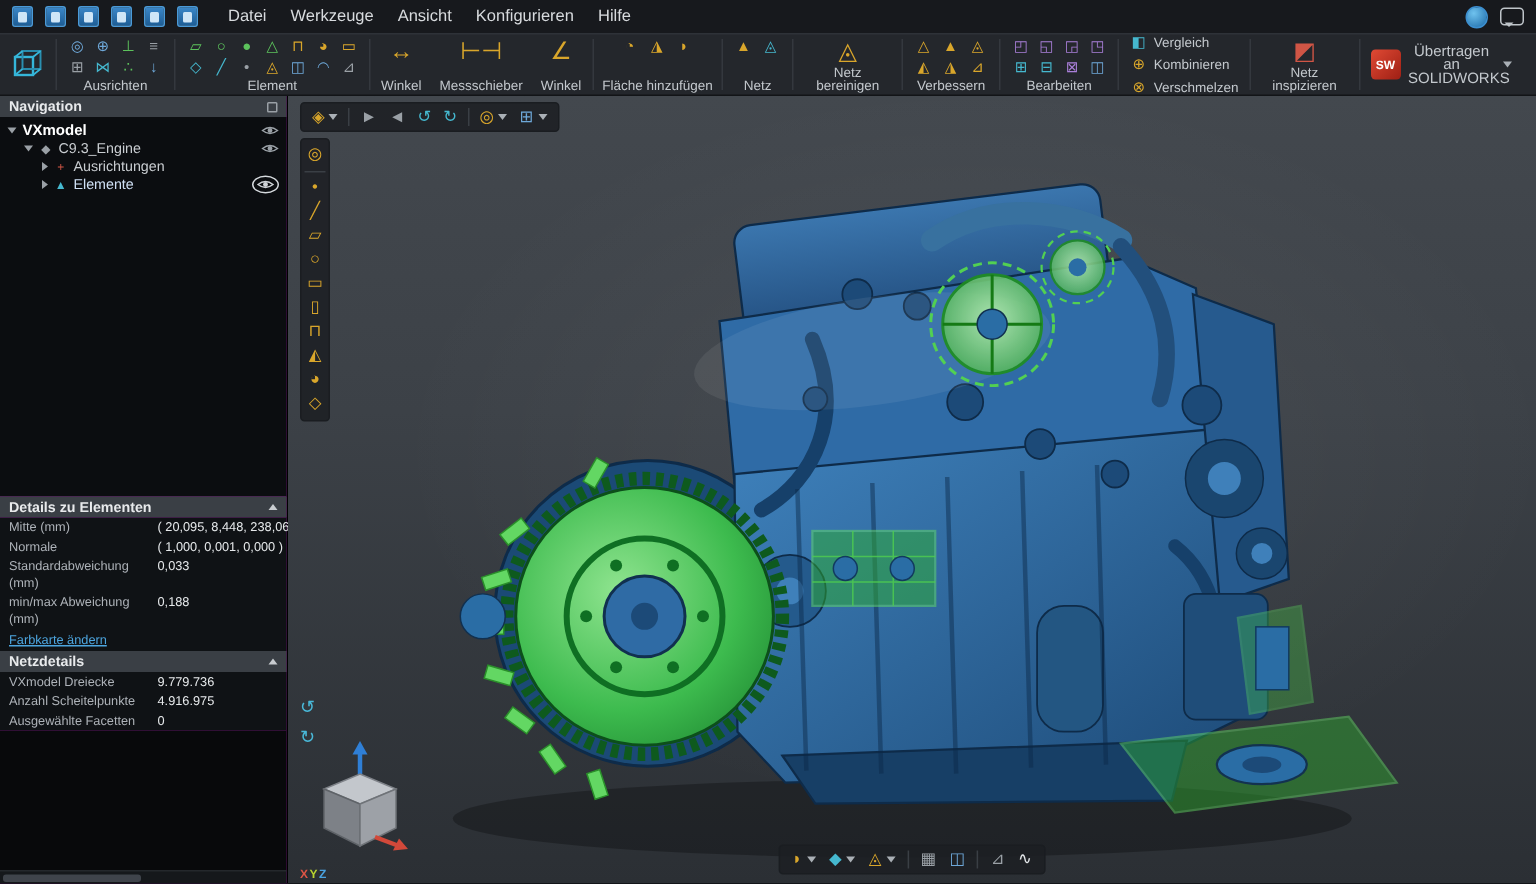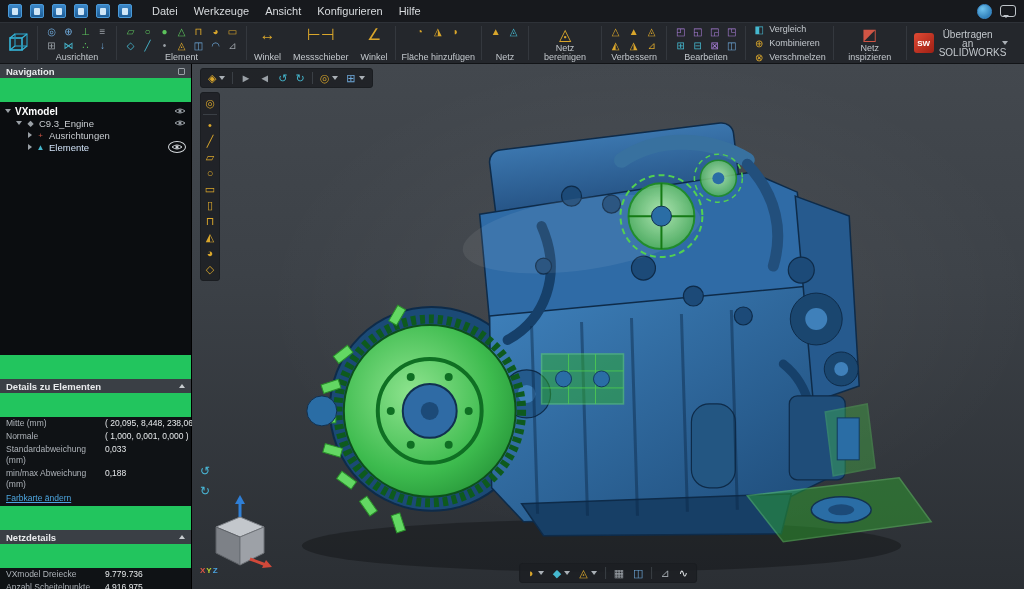--- a/index.html
+++ b/index.html
@@ -39,21 +39,21 @@
   .swbtn { display:flex; align-items:center; gap:5px; padding:0 6px; cursor:pointer; }
   .swlogo { width:20px; height:20px; background:linear-gradient(135deg,#e04a34,#9e1f14); border-radius:3px; color:#fff; font-size:8px; font-weight:bold; display:flex; align-items:center; justify-content:center; }
   .gold { color:#d9a62b; } .teal { color:#45b8cf; } .green { color:#5cc25c; }
   .purple { color:#a97fd9; } .blue { color:#6ea8d9; } .gray { color:#9aa0a6; } .redc { color:#d05545; }
   .cdn { width:0; height:0; border-left:3px solid transparent; border-right:3px solid transparent; border-top:4px solid #aab0b6; }
 
   
   .main { display:flex; height:525px; }
 
   
-  .left { width:192px; background:#22c55e; display:flex; flex-direction:column; border-right:1px solid #000;gap:24px; }
+  .left { width:192px; background:#a21caf; display:flex; flex-direction:column; border-right:1px solid #000; }
   .phead { height:14px; flex:0 0 14px; background:#3a3f45; display:flex; align-items:center; justify-content:space-between; padding:0 6px; font-size:9.5px; font-weight:bold; color:#e8eaec; }
   .tri-u { width:0; height:0; border-left:3px solid transparent; border-right:3px solid transparent; border-bottom:4px solid #c8ccd0; cursor:pointer; }
   .pin { width:7px; height:7px; border:1px solid #9aa0a6; border-radius:1px; cursor:pointer; }
   .tree { flex:0 0 253px; padding:3px 0; background:#0b0d10; overflow:hidden; }
   .trow { display:flex; align-items:center; height:12px; padding:0 5px; font-size:9.5px; color:#c9cdd1; gap:4px; cursor:pointer; }
   .d1 { padding-left:16px; } .d2 { padding-left:28px; }
   .tri-d { width:0; height:0; border-left:3.5px solid transparent; border-right:3.5px solid transparent; border-top:4.5px solid #9aa0a6; }
   .tri-r { width:0; height:0; border-top:3.5px solid transparent; border-bottom:3.5px solid transparent; border-left:4.5px solid #9aa0a6; }
   .root-label { font-weight:bold; color:#fff; font-size:10px; }
   .tico { font-size:8px; width:9px; text-align:center; }
@@ -76,21 +76,21 @@
   .vp-top { position:absolute; top:4px; left:8px; display:flex; gap:2px; align-items:center; background:rgba(28,31,35,.88); border:1px solid #1a1d21; border-radius:3px; padding:2px 4px; z-index:3; }
   .vtool { display:flex; align-items:center; gap:3px; padding:0 3px; font-size:11px; line-height:14px; cursor:pointer; }
   .vsep { width:1px; height:12px; background:#3a3f45; margin:0 2px; }
   .vp-left { position:absolute; top:28px; left:8px; width:20px; background:rgba(28,31,35,.88); border:1px solid #1a1d21; border-radius:3px; display:flex; flex-direction:column; align-items:center; padding:3px 0; gap:1px; z-index:3; }
   .ltool { width:16px; height:15px; font-size:11px; line-height:15px; text-align:center; color:#d9a62b; cursor:pointer; }
   .ldiv { width:14px; height:1px; background:#3a3f45; margin:2px 0; }
   .vp-bottom { position:absolute; left:50%; transform:translateX(-50%); bottom:6px; display:flex; gap:3px; align-items:center; background:rgba(28,31,35,.88); border:1px solid #1a1d21; border-radius:3px; padding:2px 5px; z-index:3; }
   .cube-wrap { position:absolute; left:16px; bottom:12px; z-index:3; cursor:pointer; }
   .rot-tools { position:absolute; left:8px; bottom:92px; display:flex; flex-direction:column; gap:8px; color:#49b8d8; font-size:12px; z-index:3; }
   .rt { cursor:pointer; line-height:12px; }
-  .axes { position:absolute; left:8px; bottom:14px; font-size:8px; font-weight:bold; letter-spacing:1px; z-index:3; }
+  .axes { position:absolute; left:8px; bottom:2px; font-size:8px; font-weight:bold; letter-spacing:1px; z-index:3; }
   .ax-x { color:#e05545; } .ax-y { color:#b9d32f; } .ax-z { color:#4aa3e0; }
 </style>
 </head>
 <body>
 
 <div class="app">
 
   <div class="titlebar">
     <span class="tb-icon"></span>
     <span class="tb-icon"></span>

